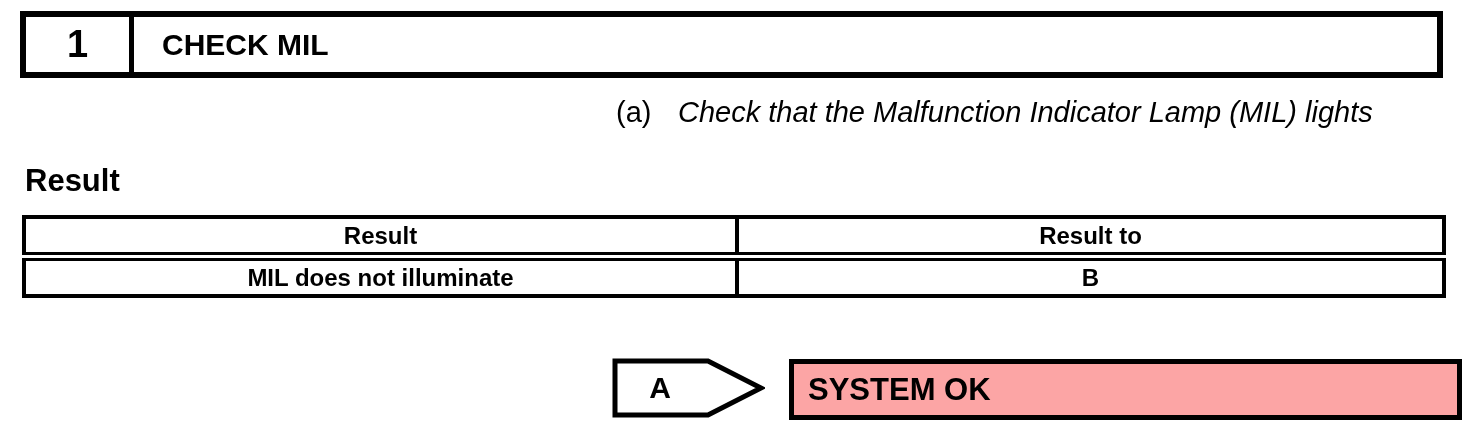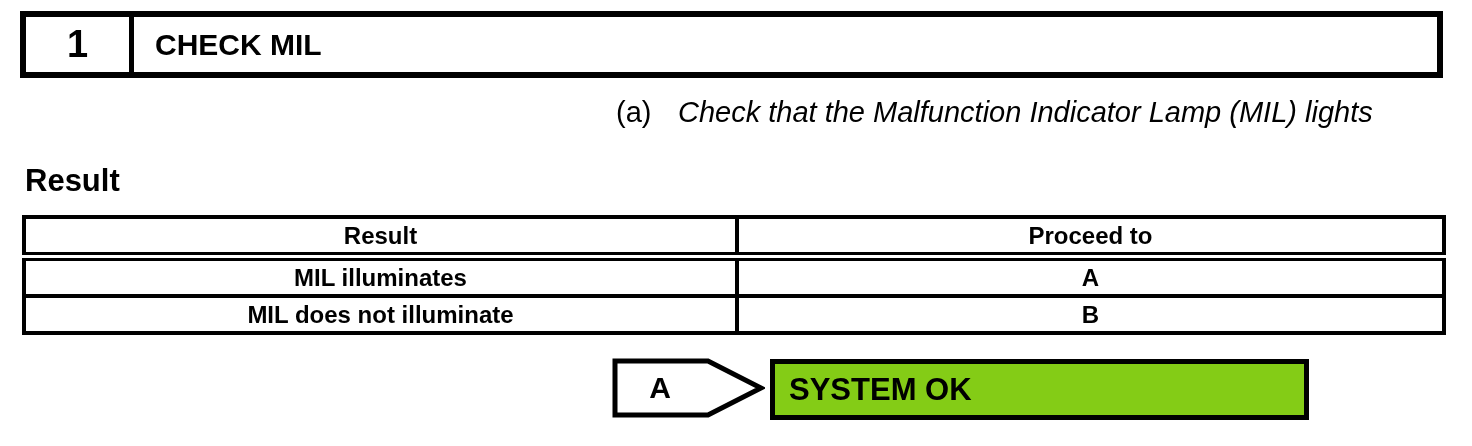--- a/index.html
+++ b/index.html
@@ -36,21 +36,21 @@
     display: flex;
     align-items: center;
     justify-content: center;
     font-weight: bold;
     font-size: 38px;
   }
   .step-title {
     flex: 1;
     display: flex;
     align-items: center;
-    padding-left: 21px;
+    padding-left: 28px;
     font-weight: bold;
     font-size: 30px;
   }
 
   
   .instruction {
     position: absolute;
     left: 616px;
     top: 94px;
     display: flex;
@@ -125,32 +125,32 @@
     display: flex;
     align-items: center;
     justify-content: center;
     font-weight: bold;
     font-size: 30px;
   }
 
   
   .outcome-box {
     position: absolute;
-    left: 770px;
+    left: 789px;
     top: 359px;
-    width: 539px;
+    width: 673px;
     height: 61px;
     border: 5px solid #000;
     box-sizing: border-box;
     display: flex;
     align-items: center;
     padding-left: 14px;
     font-weight: bold;
     font-size: 31px;
-    background: #84cc16;
+    background: #fca5a5;
   }
 </style>
 </head>
 <body>
 
 <div class="page">
 
   <div class="step-header">
     <div class="step-number">1</div>
     <div class="step-title">CHECK MIL</div>
@@ -166,28 +166,24 @@
   <div class="result-heading">Result</div>
 
   <table class="result-table">
     <colgroup>
       <col class="col-result">
       <col class="col-proceed">
     </colgroup>
     <thead>
       <tr>
         <th>Result</th>
-        <th>Proceed to</th>
+        <th>Result to</th>
       </tr>
     </thead>
     <tbody>
-      <tr>
-        <td>MIL illuminates</td>
-        <td>A</td>
-      </tr>
       <tr>
         <td>MIL does not illuminate</td>
         <td>B</td>
       </tr>
     </tbody>
   </table>
 
   <div class="branch">
     <svg width="153" height="60" viewBox="0 0 153 60">
       <polygon points="3,3 96,3 149,30 96,57 3,57" fill="#ffffff" stroke="#000000" stroke-width="5" stroke-linejoin="miter"></polygon>

